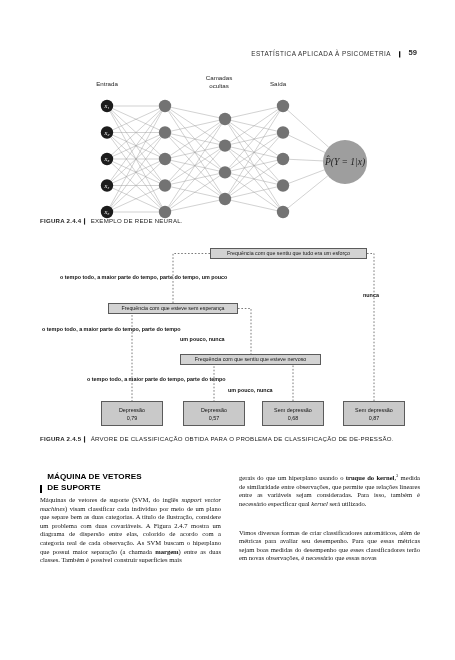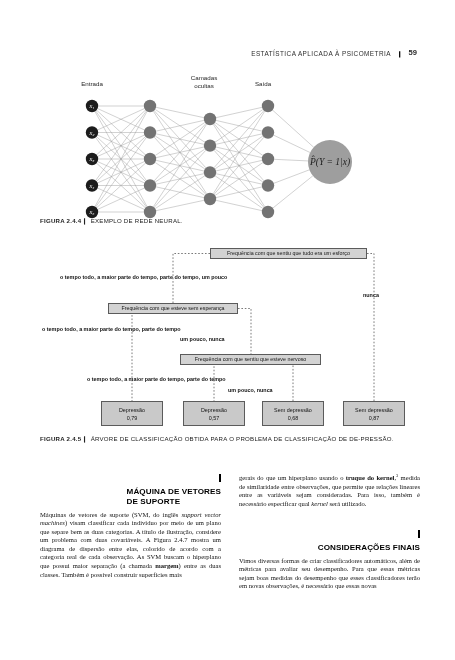--- a/index.html
+++ b/index.html
@@ -35,21 +35,21 @@
     font-size: 6.2px;
     color: #000;
     transform: scaleX(0.55);
     display: inline-block;
   }
   .runhead .rh-page { font-weight: 700; font-size: 7.6px; letter-spacing: 0; }
 
   
   #nn-figure {
     position: absolute;
-    left: 25px;
+    left: 40px;
     top: 66px;
     width: 380px;
     height: 155px;
   }
   .nn-layer-label {
     position: absolute;
     font-family: "Liberation Sans", sans-serif;
     font-size: 6.2px;
     color: #1f1f1f;
     text-align: center;
@@ -148,21 +148,20 @@
     display: flex;
     align-items: flex-end;
     gap: 5px;
     font-family: "Liberation Sans", sans-serif;
     font-weight: 700;
     font-size: 8.1px;
     letter-spacing: 0.1px;
     line-height: 10.5px;
     color: #000;
     margin: 0 0 3px 0;
-    flex-direction: column;
   }
   .sec-head .sq {
     display: inline-block;
     width: 2.2px;
     height: 8px;
     background: #000;
     flex: 0 0 auto;
     margin-top: 1.5px;
   }
   .sec-head .sh-text { white-space: pre-line; }
@@ -356,20 +355,16 @@
       <span class="sq"></span>
       <span class="sh-text">MÁQUINA DE VETORES
 DE SUPORTE</span>
     </h2>
     <p class="para" id="left-para"><span>Máquinas de vetores de suporte (SVM, do inglês </span><i>support vector machines</i><span>) visam classificar cada indivíduo por meio de um plano que separe bem as duas categorias. A título de ilustração, considere um problema com duas covariáveis. A Figura 2.4.7 mostra um diagrama de dispersão entre elas, colorido de acordo com a categoria real de cada observação. As SVM buscam o hiperplano que possui maior separação (a chamada </span><b>margem</b><span>) entre as duas classes. Também é possível construir superfícies mais</span></p>
   </div>
 
   <div class="col">
     <p class="para" id="right-para-1"><span>gerais do que um hiperplano usando o </span><b>truque do kernel</b><span>,</span><sup>3</sup><span> medida de similaridade entre observações, que permite que relações lineares entre as variáveis sejam consideradas. Para isso, também é necessário especificar qual </span><i>kernel</i><span> será utilizado.</span></p>
     <div class="spacer-18"></div>
-    <h2 class="sec-head">
-      <span class="sq"></span>
-      <span class="sh-text">CONSIDERAÇÕES FINAIS</span>
-    </h2>
     <p class="para">Vimos diversas formas de criar classificadores automáticos, além de métricas para avaliar seu desempenho. Para que essas métricas sejam boas medidas do desempenho que esses classificadores terão em novas observações, é necessário que essas novas</p>
   </div>
 
 </div>
 
 </body></html>

